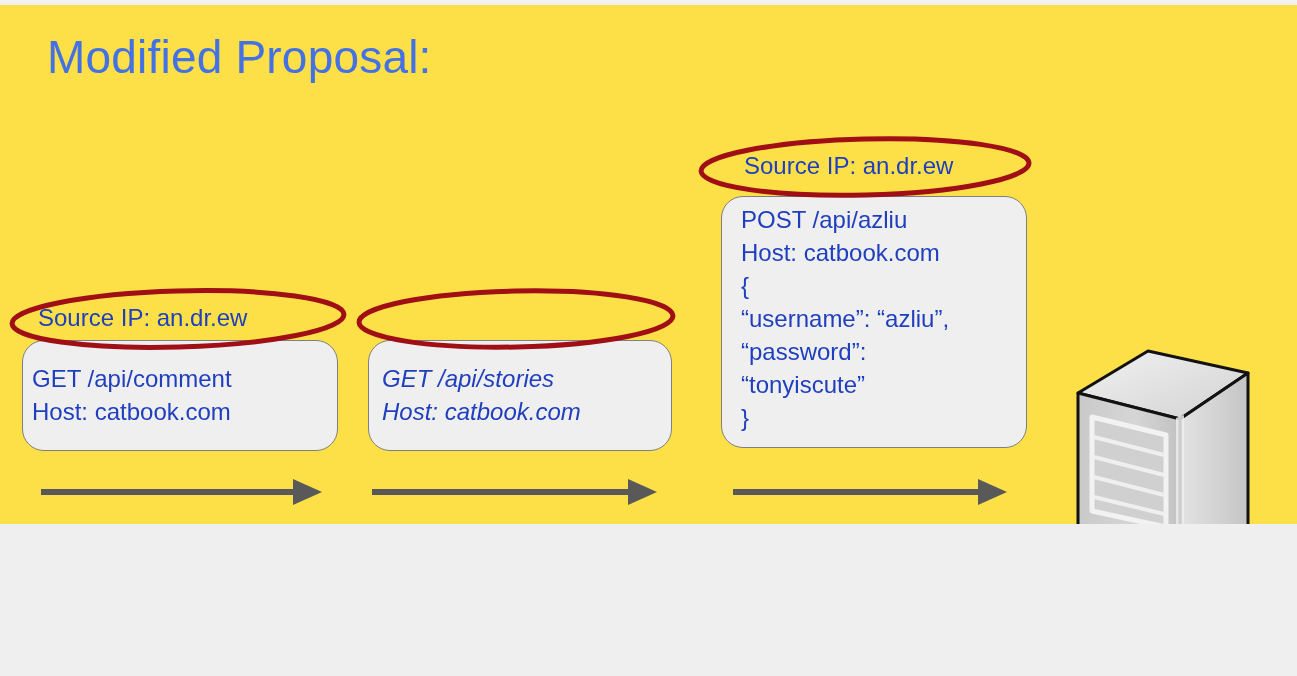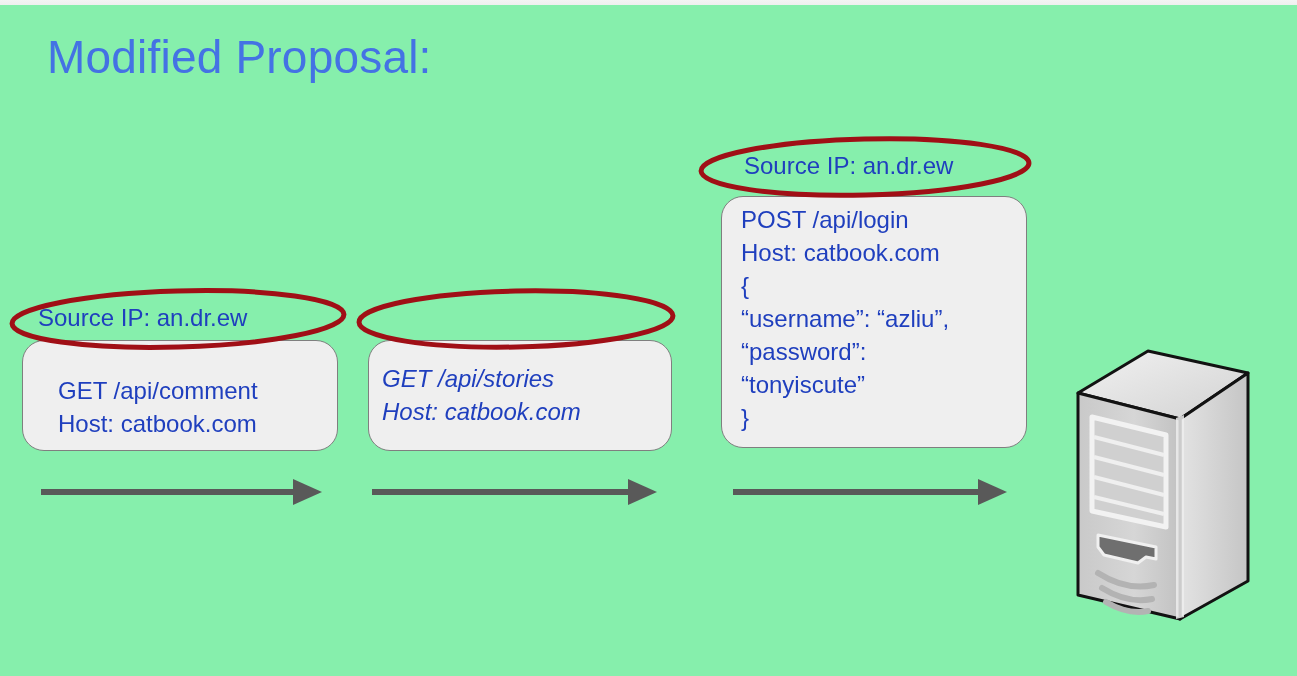--- a/index.html
+++ b/index.html
@@ -6,22 +6,22 @@
     margin: 0;
     padding: 0;
     background: #efefef;
   }
   body {
     font-family: "Liberation Sans", sans-serif;
   }
   #slide {
     position: relative;
     width: 1297px;
-    height: 676px;
-    background: #86efac;
+    height: 524px;
+    background: #fde047;
     overflow: hidden;
   }
   
   #top-edge {
     position: absolute;
     left: 0; top: 0;
     width: 1297px; height: 5px;
     background: linear-gradient(to bottom, #f4f4f4 0%, #efefef 100%);
   }
 
@@ -50,21 +50,21 @@
     color: #1f3fbe;
     font-size: 24px;
     line-height: 33px;
     white-space: pre;
   }
 
   #box-1 { left: 22px;  top: 340px; width: 316px; height: 111px; }
   #box-2 { left: 368px; top: 340px; width: 304px; height: 111px; }
   #box-3 { left: 721px; top: 196px; width: 306px; height: 252px; }
 
-  #box-1-text { left: 58px;  top: 362px; margin-top: 12px; }
+  #box-1-text { left: 32px;  top: 362px; }
   #box-2-text { left: 382px; top: 362px; font-style: italic; }
   #box-3-text { left: 741px; top: 203px; }
 
   
   .annotation {
     position: absolute;
   }
   .annotation svg {
     position: absolute;
     left: 0;
@@ -132,21 +132,21 @@
   <div class="packet-text" id="box-2-text">GET /api/stories
 Host: catbook.com</div>
 
   <div class="annotation" id="ann-2">
     <svg width="322" height="62" viewBox="0 0 322 62">
       <ellipse cx="161" cy="31" rx="157" ry="28" fill="none" stroke="#a00f16" stroke-width="5" transform="rotate(-1.2 161 31)"></ellipse>
     </svg>
   </div>
 
   <div class="packet-box" id="box-3"></div>
-  <div class="packet-text" id="box-3-text">POST /api/login
+  <div class="packet-text" id="box-3-text">POST /api/azliu
 Host: catbook.com
 {
 “username”: “azliu”,
 “password”:
 “tonyiscute”
 }</div>
 
   <div class="annotation" id="ann-3">
     <svg width="336" height="62" viewBox="0 0 336 62">
       <ellipse cx="168" cy="31" rx="164" ry="28" fill="none" stroke="#a00f16" stroke-width="5" transform="rotate(-1.4 168 31)"></ellipse>

